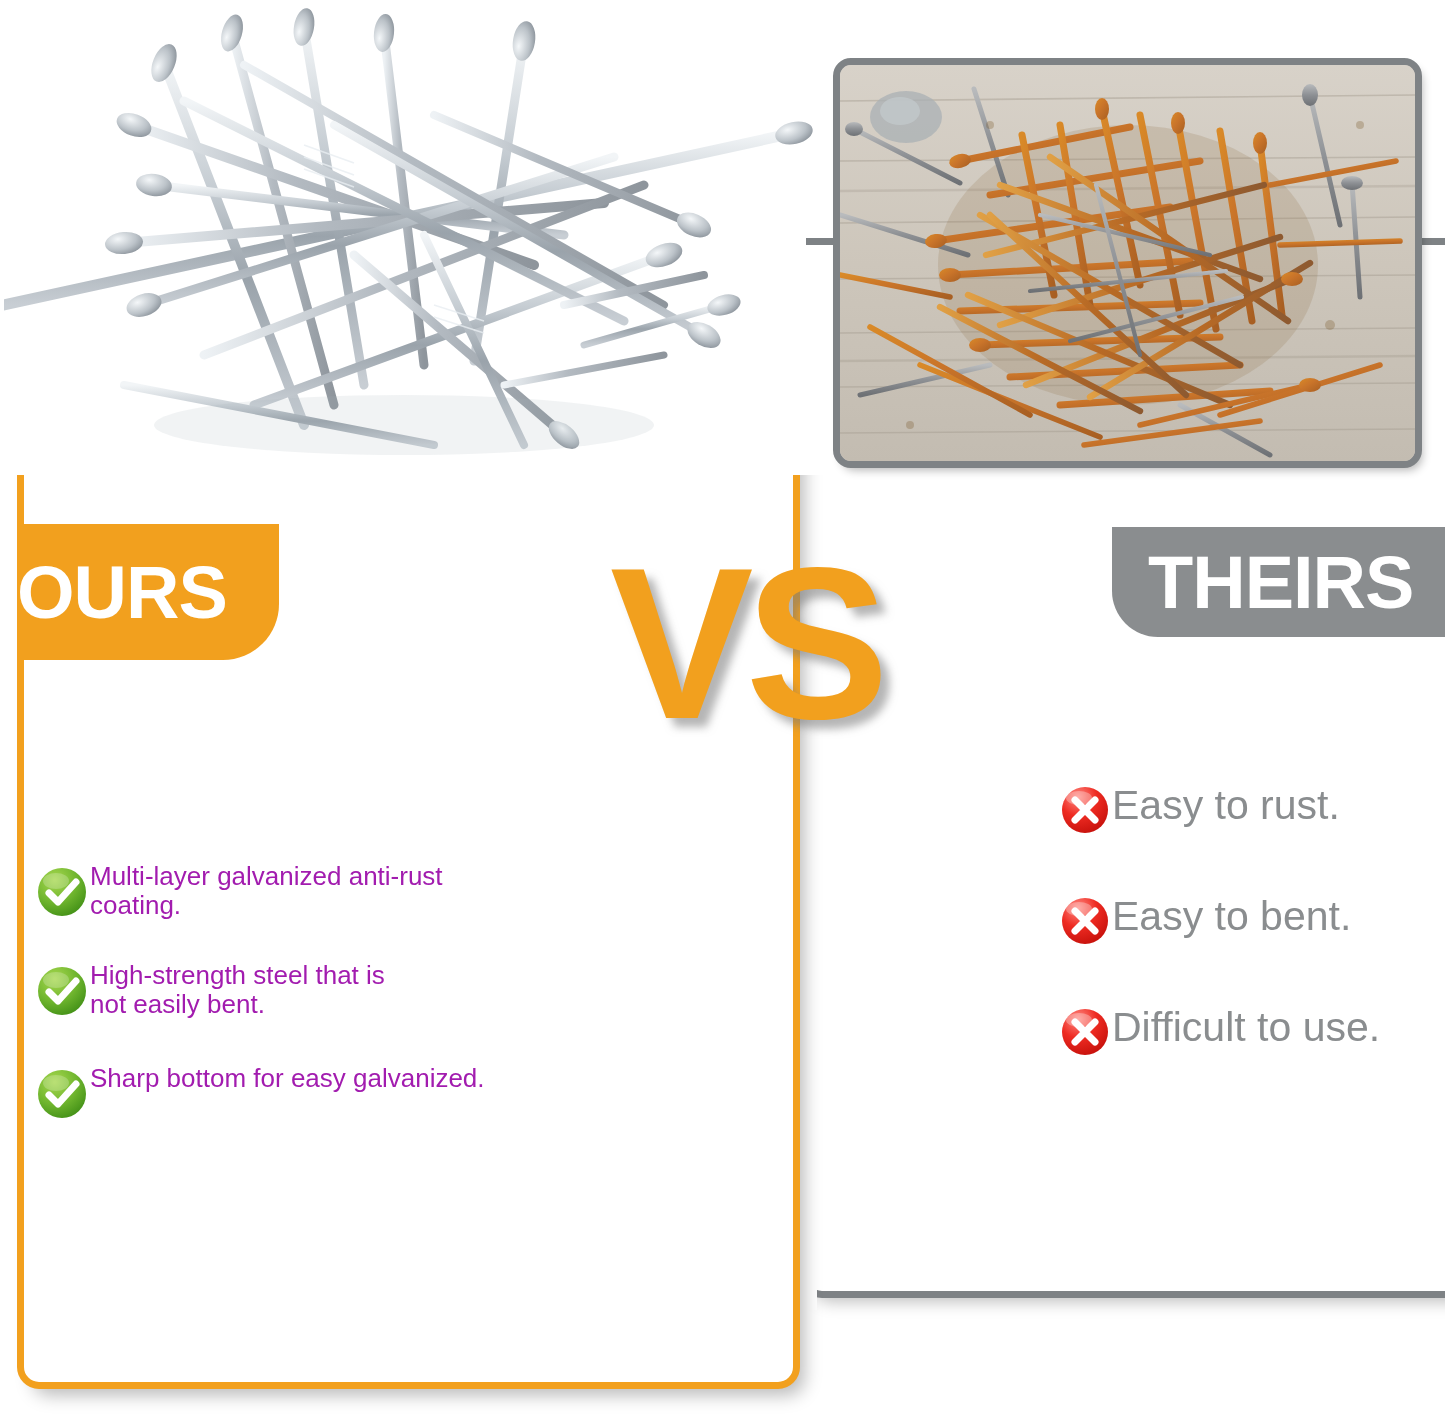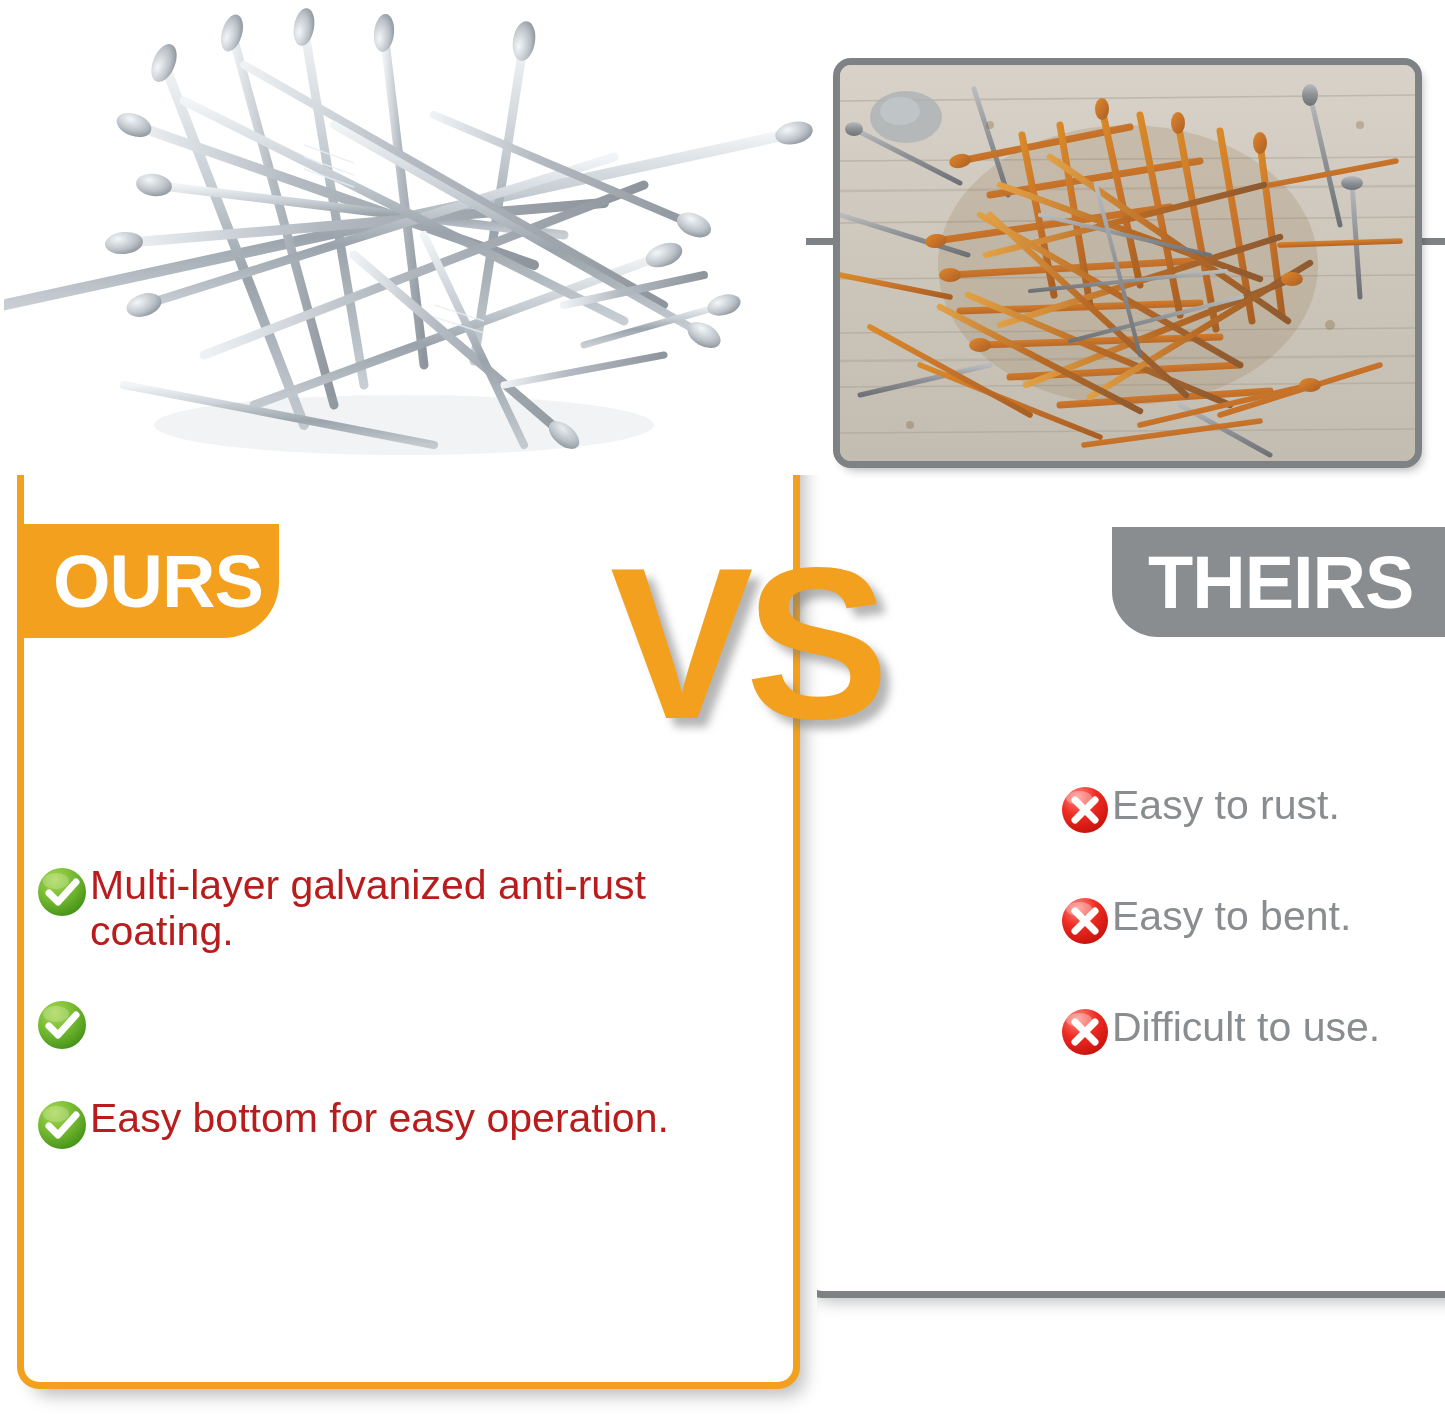--- a/index.html
+++ b/index.html
@@ -56,23 +56,23 @@
   .rust-canvas{position:absolute;inset:0;}
   .rust-canvas svg{position:absolute;left:0;top:0;}
 
   
   .badge{
     position:absolute;display:flex;align-items:center;
     color:#ffffff;font-weight:bold;letter-spacing:-1px;
     z-index:9;
   }
   .badge-ours{
-    left:17px;top:524px;width:262px;height:114px;
+    left:17px;top:524px;width:262px;height:136px;
     background:#F2A01E;border-radius:0 0 56px 0;
-    padding-left:36px;box-sizing:border-box;font-size:74px;
+    box-sizing:border-box;font-size:74px;
   }
   .badge-theirs{
     left:1112px;top:527px;width:340px;height:110px;
     background:#8A8D8F;border-radius:0 0 0 46px;
     padding-left:36px;box-sizing:border-box;font-size:74px;
   }
 
   
   .vs{
     position:absolute;left:610px;top:536px;z-index:12;
@@ -85,21 +85,21 @@
   .list-ours{
     position:absolute;left:36px;top:862px;width:760px;z-index:10;
   }
   .list-theirs{
     position:absolute;left:1060px;top:782px;width:385px;z-index:10;
   }
   .f-item{display:flex;align-items:flex-start;margin-bottom:40px;}
   .f-item:last-child{margin-bottom:0;margin-top:44px;}
   .f-icon{flex:0 0 auto;width:52px;height:52px;margin-top:4px;}
   .f-text{
-    font-size:41px;line-height:1.13;color:#b91c1c;
+    font-size:26px;line-height:1.13;color:#a21caf;
     margin-left:2px;white-space:pre-line;
   }
   .list-theirs .f-item{margin-bottom:58px;}
   .list-theirs .f-icon{width:50px;height:50px;margin-top:3px;}
   .list-theirs .f-text{color:#8A8D8F;font-size:41px;}
 </style>
 </head>
 <body>
 
 <div class="panel-theirs"></div>
@@ -351,38 +351,40 @@
           <stop offset="0" stop-color="#a7d84f"></stop>
               <stop offset="0.55" stop-color="#6fb52e"></stop>
           <stop offset="1" stop-color="#3d8c14"></stop>
             </radialGradient>
           </defs>
         <circle cx="26" cy="26" r="24" fill="url(#gck2)"></circle>
         <ellipse cx="20" cy="15" rx="13" ry="8" fill="#ffffff" opacity="0.22"></ellipse>
         <path d="M13 27 L22 36 L40 16" fill="none" stroke="#ffffff" stroke-width="7" stroke-linecap="round" stroke-linejoin="round"></path>
       </svg>
     </span>
+    <span class="f-text">High-strength steel that is
+not easily bent.</span>
   </div>
 
   <div class="f-item">
     <span class="f-icon">
       <svg viewBox="0 0 52 52" width="52" height="52" xmlns="http://www.w3.org/2000/svg">
         <defs>
             <radialGradient id="gck3" cx="0.35" cy="0.25" r="0.85">
           <stop offset="0" stop-color="#a7d84f"></stop>
               <stop offset="0.55" stop-color="#6fb52e"></stop>
           <stop offset="1" stop-color="#3d8c14"></stop>
             </radialGradient>
           </defs>
         <circle cx="26" cy="26" r="24" fill="url(#gck3)"></circle>
         <ellipse cx="20" cy="15" rx="13" ry="8" fill="#ffffff" opacity="0.22"></ellipse>
         <path d="M13 27 L22 36 L40 16" fill="none" stroke="#ffffff" stroke-width="7" stroke-linecap="round" stroke-linejoin="round"></path>
       </svg>
     </span>
-    <span class="f-text">Easy bottom for easy operation.</span>
+    <span class="f-text">Sharp bottom for easy galvanized.</span>
   </div>
 
 </div>
 
 <div class="list-theirs">
 
   <div class="f-item">
     <span class="f-icon">
       <svg viewBox="0 0 50 50" width="50" height="50" xmlns="http://www.w3.org/2000/svg">
         <defs>

